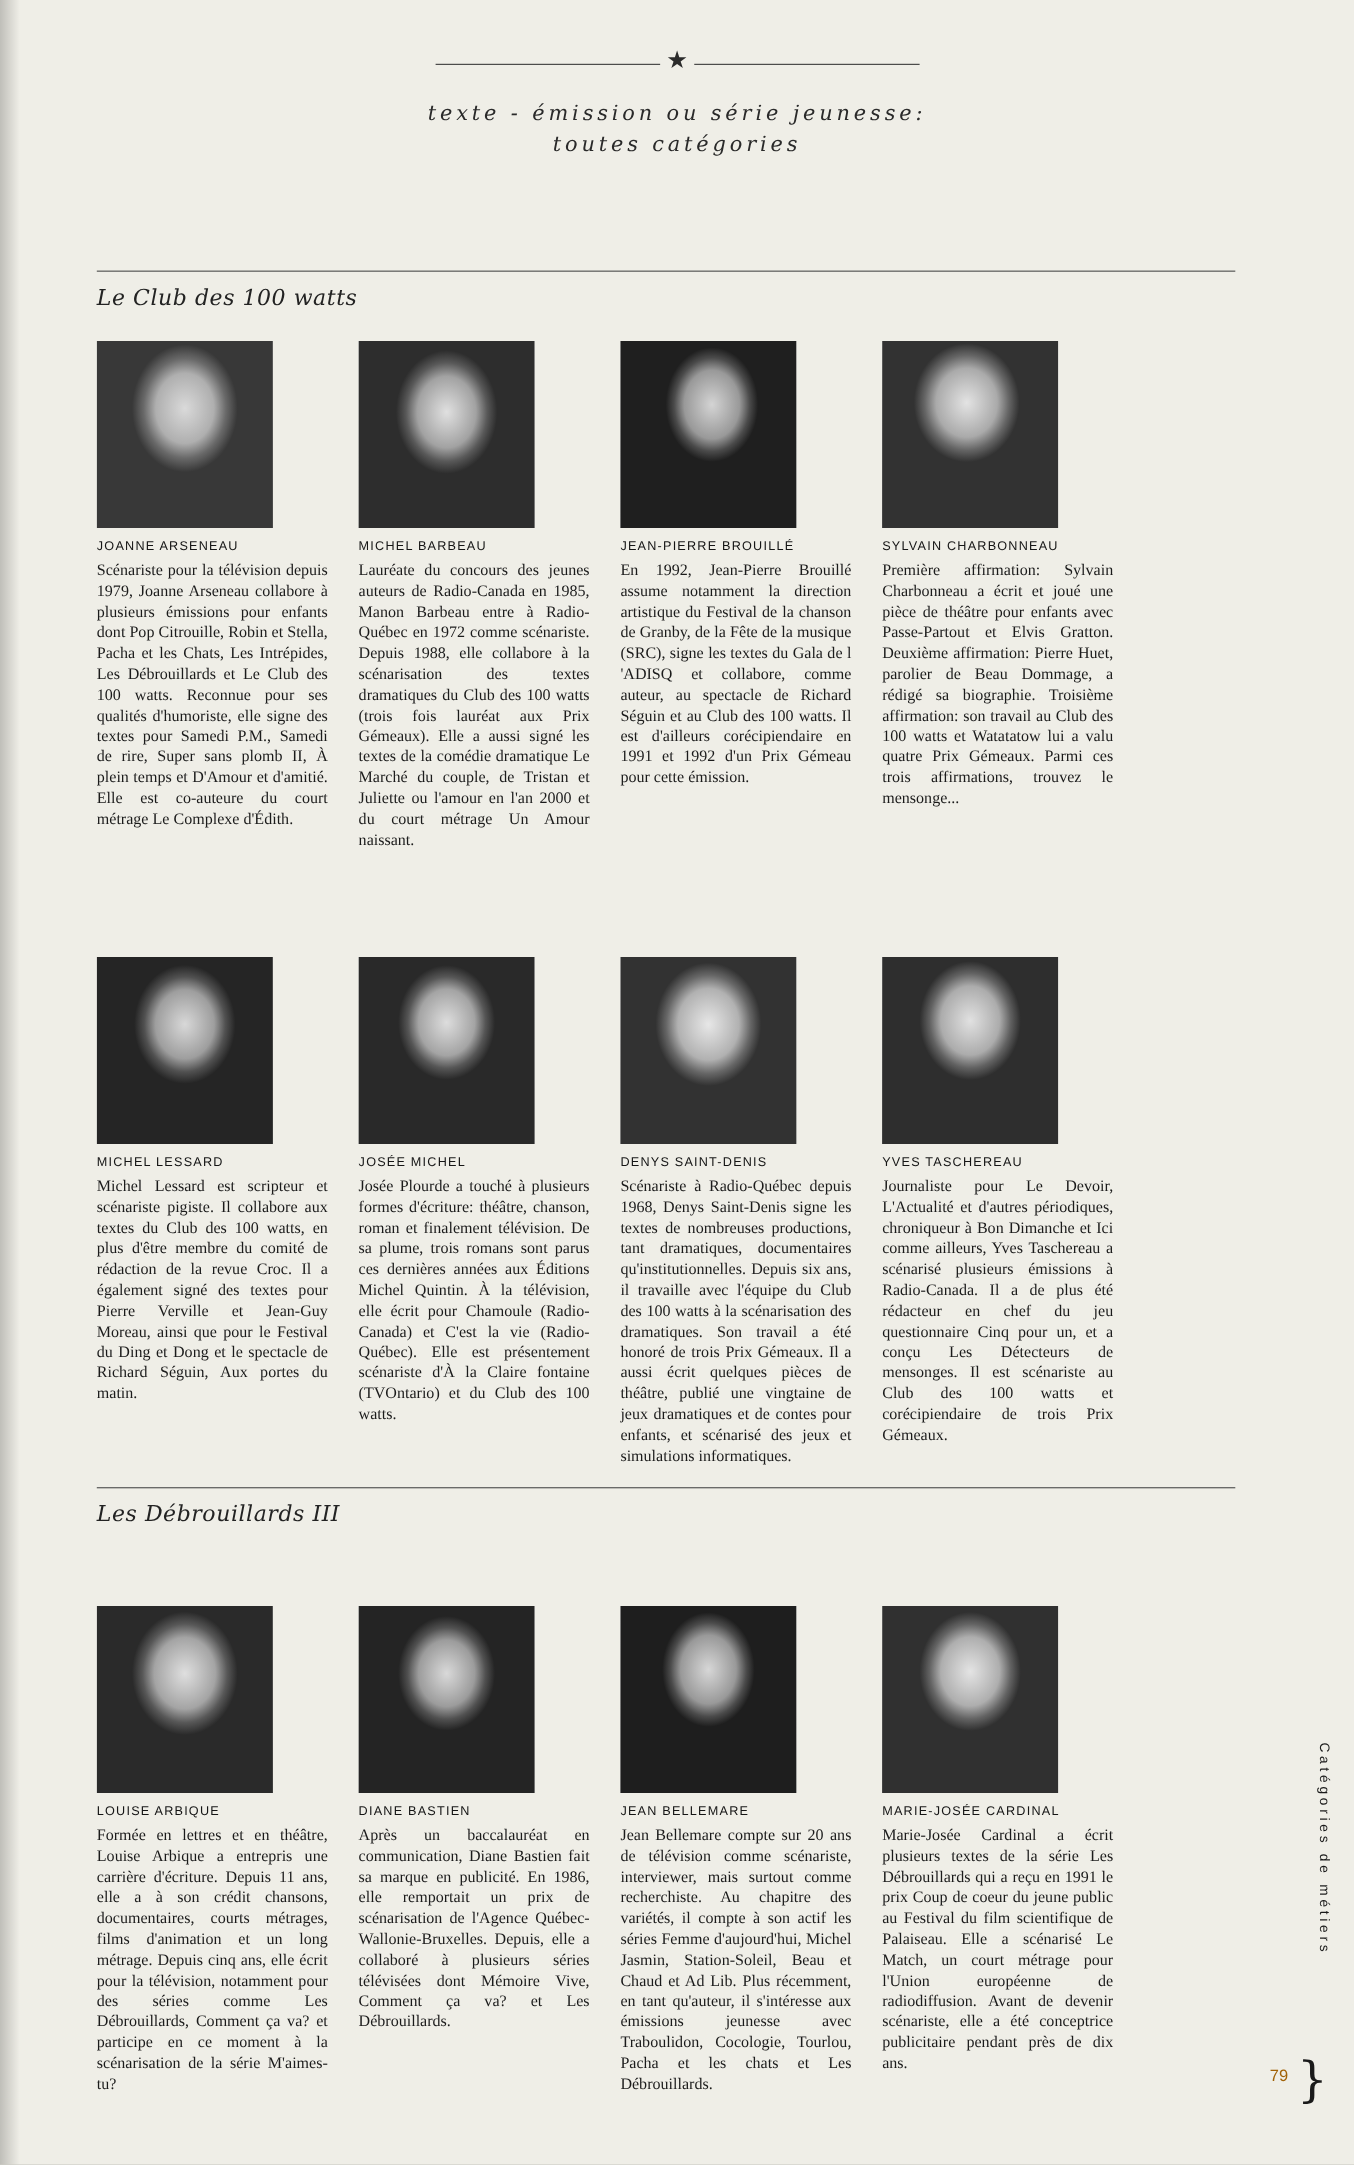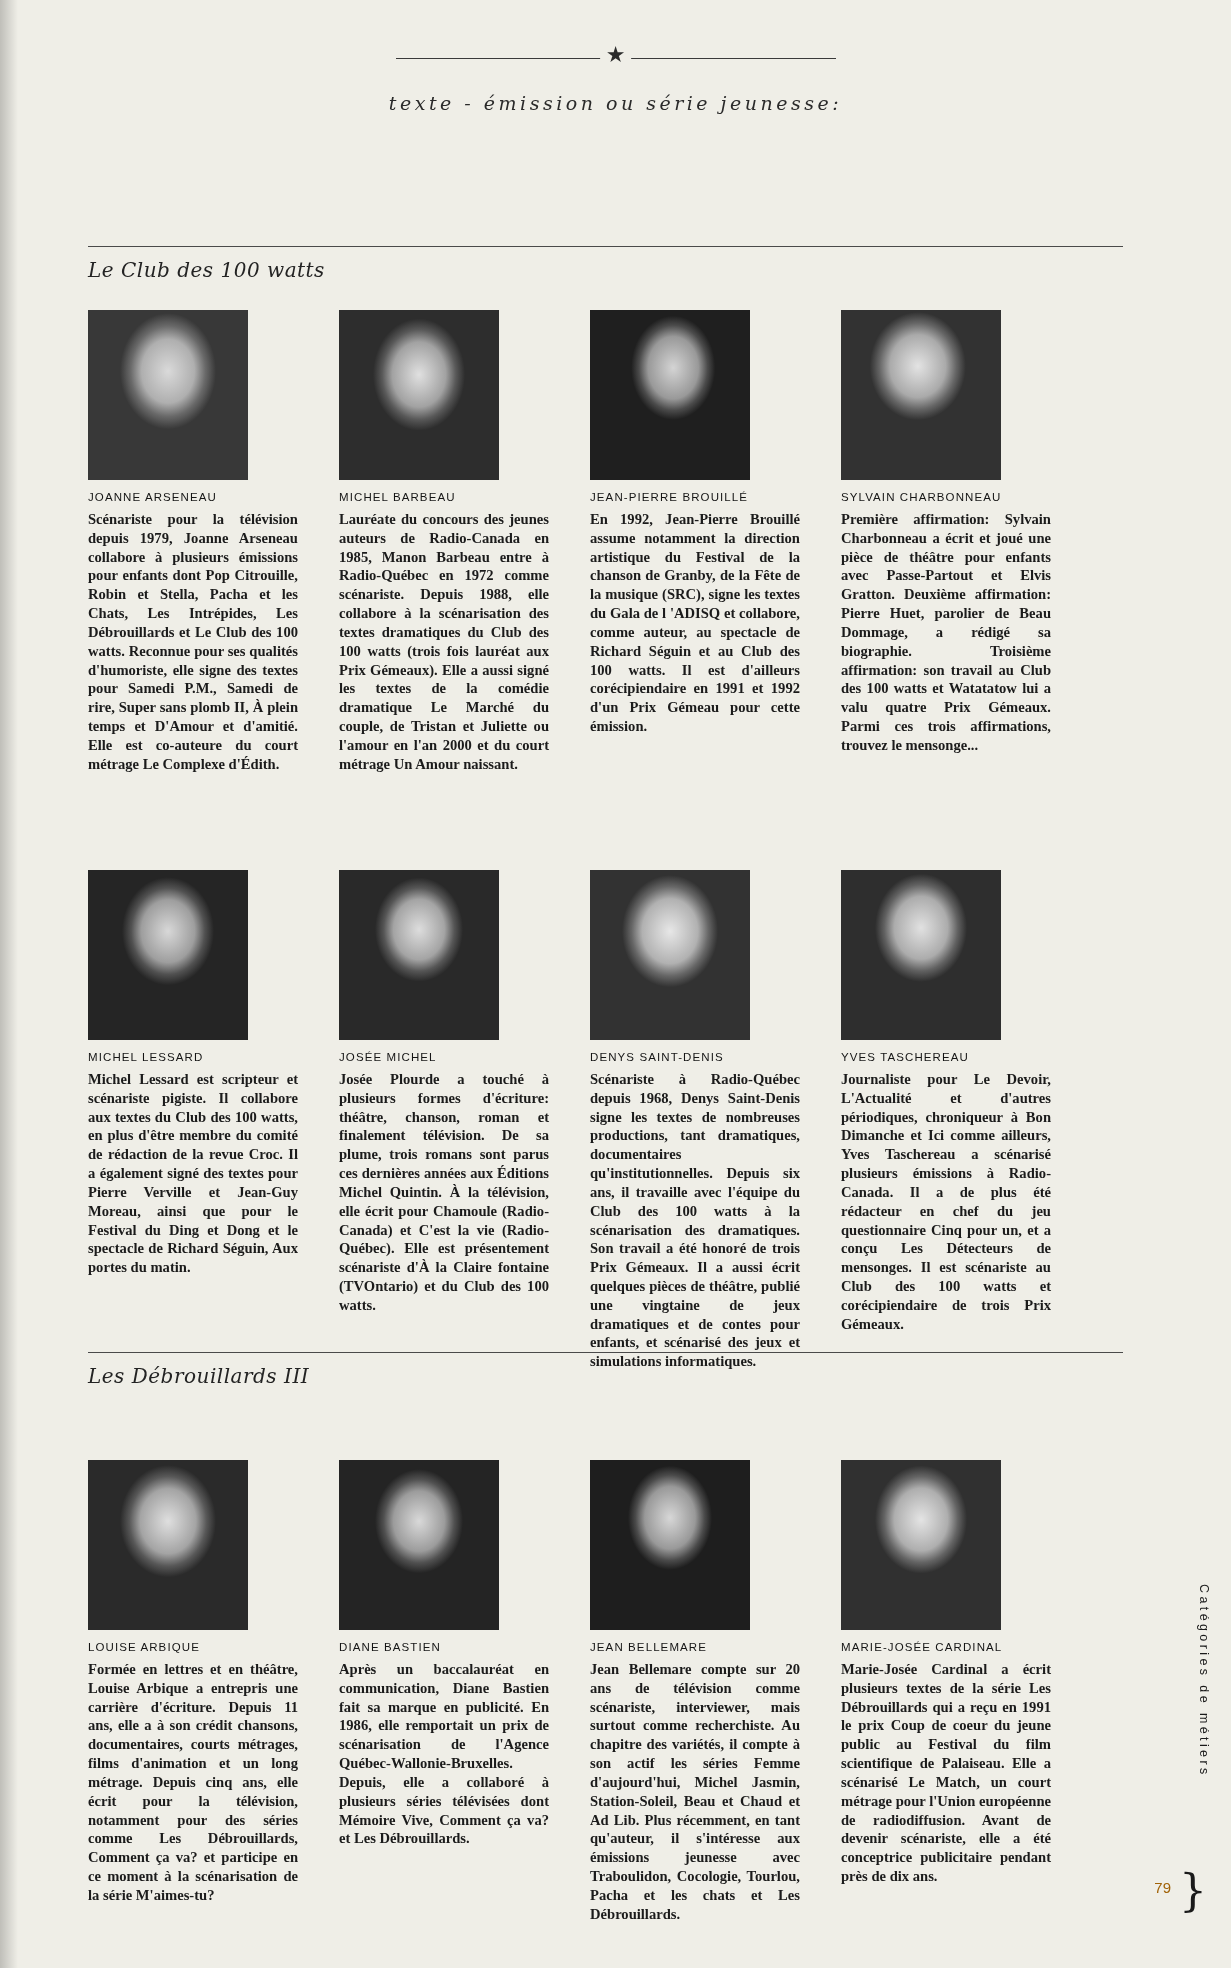--- a/index.html
+++ b/index.html
@@ -82,21 +82,21 @@
     color: #232323;
     letter-spacing: 0.5px;
   }
   
   .row {
     position: absolute;
     left: 88px;
     right: 108px;
     display: flex;
     justify-content: flex-start;
-    gap: 41px;
+    gap: 28px;
   }
   .person {
     width: 210px;
   }
   .photo {
     width: 160px;
     height: 170px;
     background: #cfcfc9;
     position: relative;
     overflow: hidden;
@@ -113,21 +113,20 @@
     margin-top: 11px;
     margin-bottom: 7px;
     color: #151515;
   }
   .person-bio {
     font-size: 14.6px;
     line-height: 1.29;
     text-align: justify;
     color: #1b1b1b;
     hyphens: auto;
-    font-weight: bold;
   }
   
   .side-label {
     position: absolute;
     right: 20px;
     bottom: 190px;
     writing-mode: vertical-rl;
     font-family: "Liberation Sans", sans-serif;
     font-size: 12.5px;
     letter-spacing: 3.4px;
@@ -163,20 +162,21 @@
 
 <div class="page">
   <div class="edge-shadow"></div>
 
   <div class="header">
     <div class="star-rule">
       <div class="line"></div>
       <div class="star">★</div>
     </div>
     <div class="subtitle">texte - émission ou série jeunesse:</div>
+    <div class="subtitle second">toutes catégories</div>
   </div>
 
   <div class="hrule" style="top:246px;"></div>
   <div class="section-label" style="top:258px;">Le Club des 100 watts</div>
 
   <div class="row" style="top:310px;">
     <div class="person">
       <div class="photo">
         <div class="bg" style="background:
                radial-gradient(ellipse 48px 58px at 50% 36%, #ded9d2 0%, #b5aea6 55%, #6e6861 78%, #3b3833 100%),

